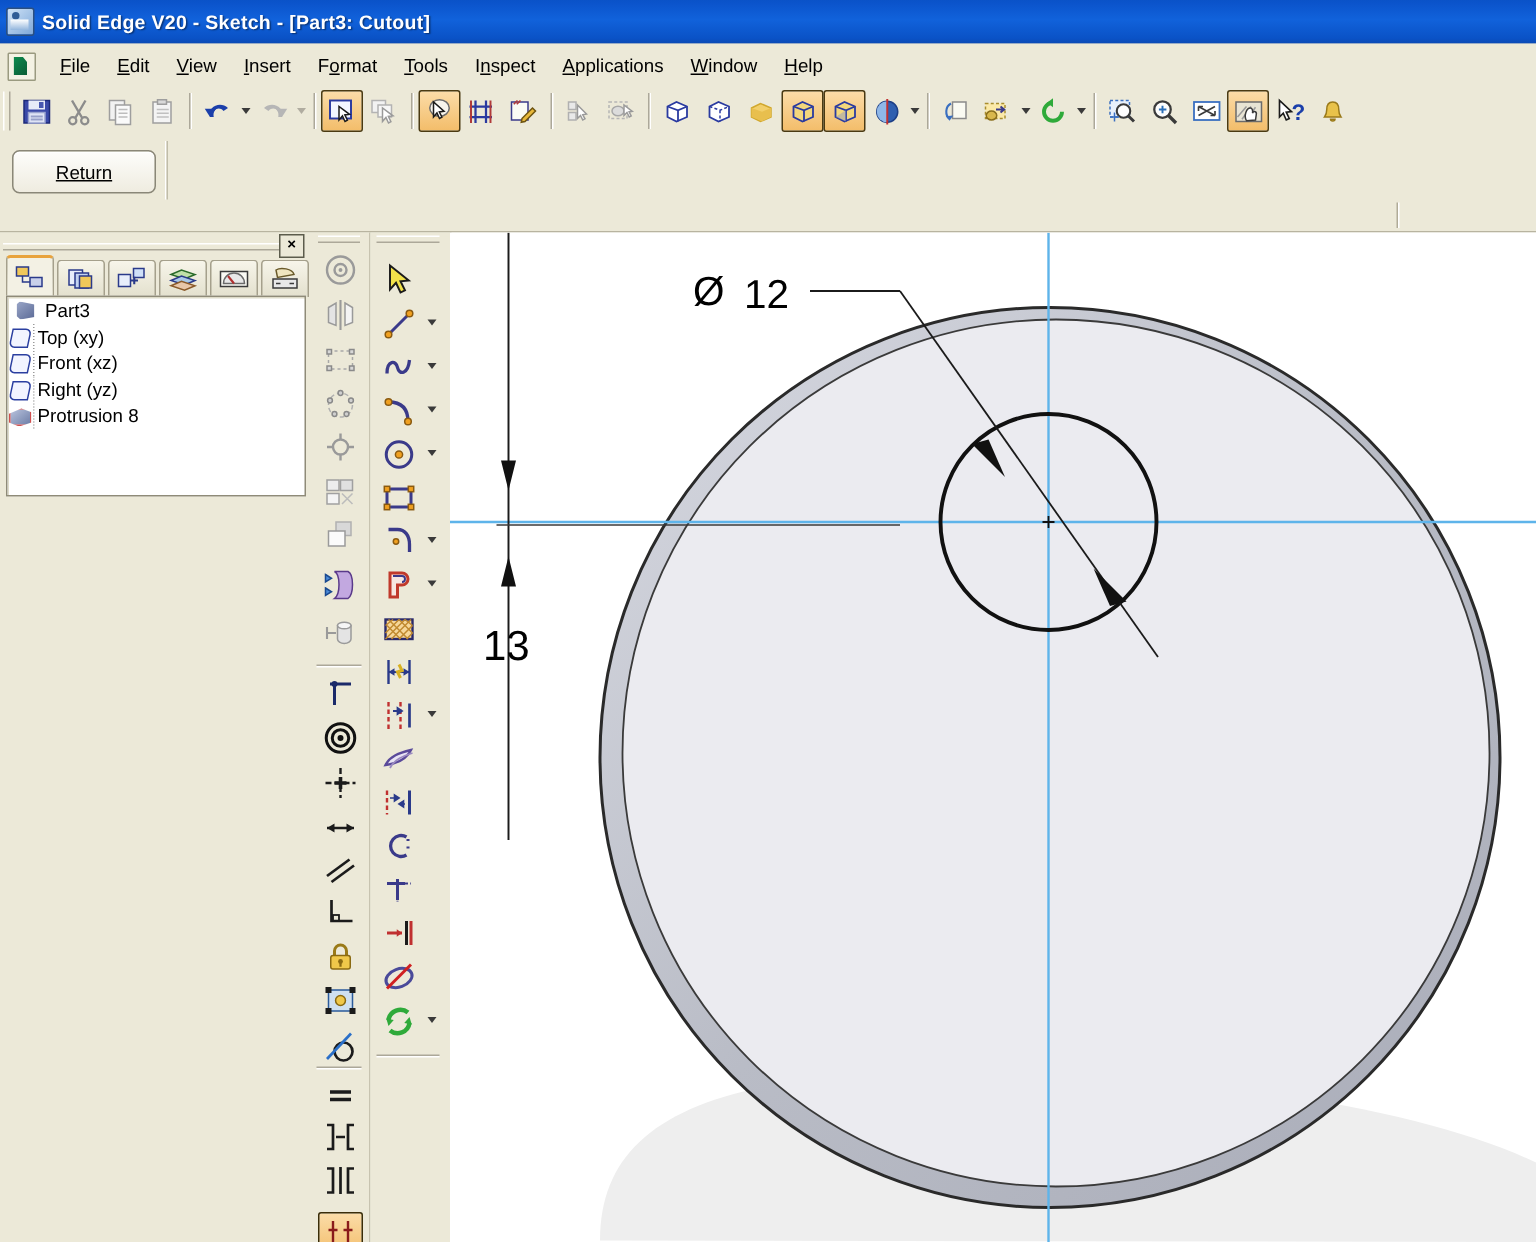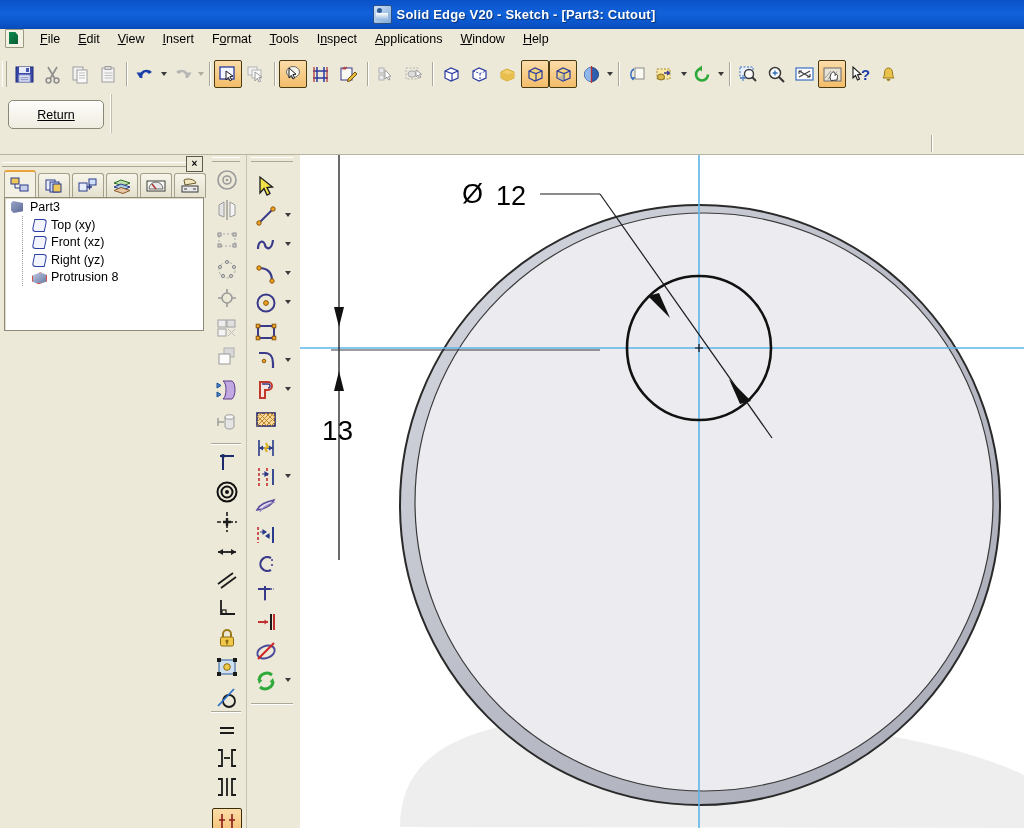--- a/index.html
+++ b/index.html
@@ -11,21 +11,20 @@
     -webkit-font-smoothing:none;
   }
   .app{position:relative;width:1024px;height:828px;}
 
   
   .titlebar{
     position:absolute;left:0;top:0;width:1024px;height:29px;
     background:linear-gradient(to bottom,#0a52c8 0%,#0b54cc 8%,#1162db 45%,#0a52c6 88%,#0b4ab4 100%);
     display:flex;align-items:center;
     border-bottom:1px solid #063a91;
-    justify-content:center;
   }
   .title-icon{
     width:17px;height:17px;margin-left:4px;margin-right:5px;
     background:linear-gradient(135deg,#cfe3f7,#7fa8d8);
     border:1px solid #2b4f80;border-radius:2px;position:relative;flex:none;
   }
   .title-icon:after{
     content:"";position:absolute;left:2px;top:7px;width:12px;height:7px;
     background:linear-gradient(to bottom,#ffffff,#93b6dd);
   }
@@ -34,21 +33,21 @@
     background:#2f5c96;border-radius:50%;
   }
   .title-text{
     color:#ffffff;font-weight:bold;font-size:13px;letter-spacing:0.2px;
     text-shadow:1px 1px 1px rgba(0,0,0,.45);
   }
 
   
   .menubar{
     position:absolute;left:0;top:29px;width:1024px;height:25px;
-    background:#ece9d8;display:flex;align-items:flex-start;
+    background:#ece9d8;display:flex;align-items:flex-end;
     border-bottom:1px solid #dfdcc9;
   }
   .menu-appicon{
     width:17px;height:17px;margin-left:5px;margin-right:7px;flex:none;
     border:1px solid #9a9a80;background:#f4f2e4;position:relative;border-radius:1px;
   }
   .menu-appicon:after{
     content:"";position:absolute;left:3px;top:2px;width:9px;height:12px;
     background:linear-gradient(135deg,#0d8a4e,#0a5d35);
     clip-path:polygon(0 0,70% 0,100% 28%,100% 100%,0 100%);
@@ -158,21 +157,21 @@
   .treebox{
     position:absolute;left:4px;top:42px;width:198px;height:132px;
     background:#ffffff;border:1px solid #8f8b78;
     box-shadow:inset 1px 1px 0 #dedbc9;
     overflow:hidden;
   }
   .tree-root{
     display:flex;align-items:center;height:18px;padding-left:5px;font-size:12.5px;
   }
   .tree-row{
-    display:flex;align-items:center;height:17.5px;padding-left:26px;font-size:12.5px;
+    display:flex;align-items:center;height:17.5px;font-size:12.5px;
     position:relative;
   }
   .tree-row:before{
     content:"";position:absolute;left:17px;top:0;bottom:0;width:1px;
     background-image:linear-gradient(#9a9a9a 50%,transparent 0);
     background-size:1px 2px;
   }
   .tree-ico{width:16px;height:14px;margin-right:4px;flex:none;position:relative;}
   .tree-lbl{color:#000;white-space:nowrap;}
 

